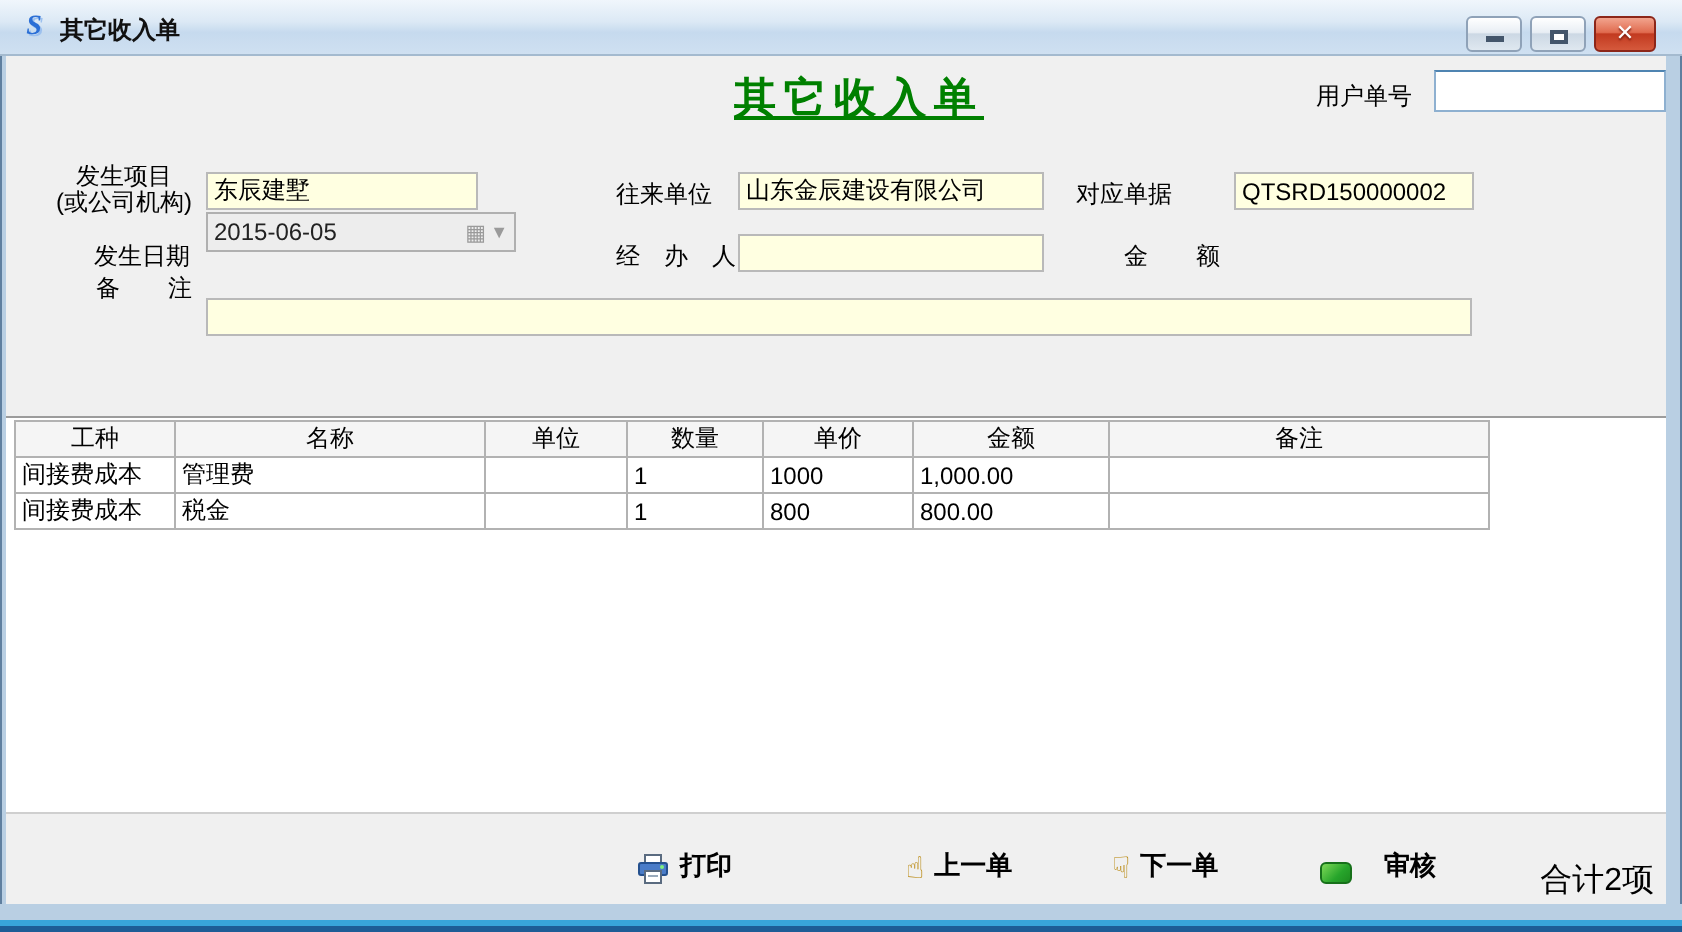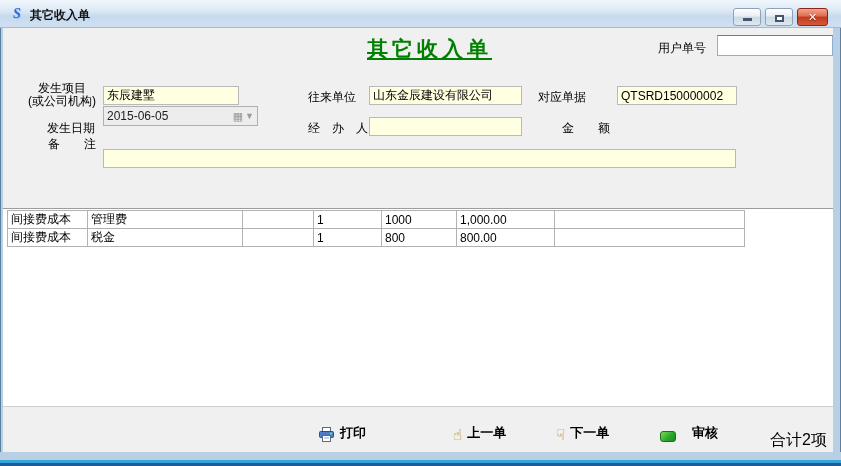--- a/index.html
+++ b/index.html
@@ -161,20 +161,29 @@
       <colgroup>
         <col class="c0">
           <col class="c1">
           <col class="c2">
           <col class="c3">
           <col class="c4">
           <col class="c5">
           <col class="c6">
       </colgroup>
       <tbody>
+          <tr>
+        <th>工种</th>
+        <th>名称</th>
+        <th>单位</th>
+        <th>数量</th>
+        <th>单价</th>
+        <th>金额</th>
+        <th>备注</th>
+      </tr>
       <tr>
         <td>间接费成本</td>
         <td>管理费</td>
         <td></td>
         <td class="num">1</td>
         <td class="num">1000</td>
         <td class="num">1,000.00</td>
         <td></td>
       </tr>
       <tr>

